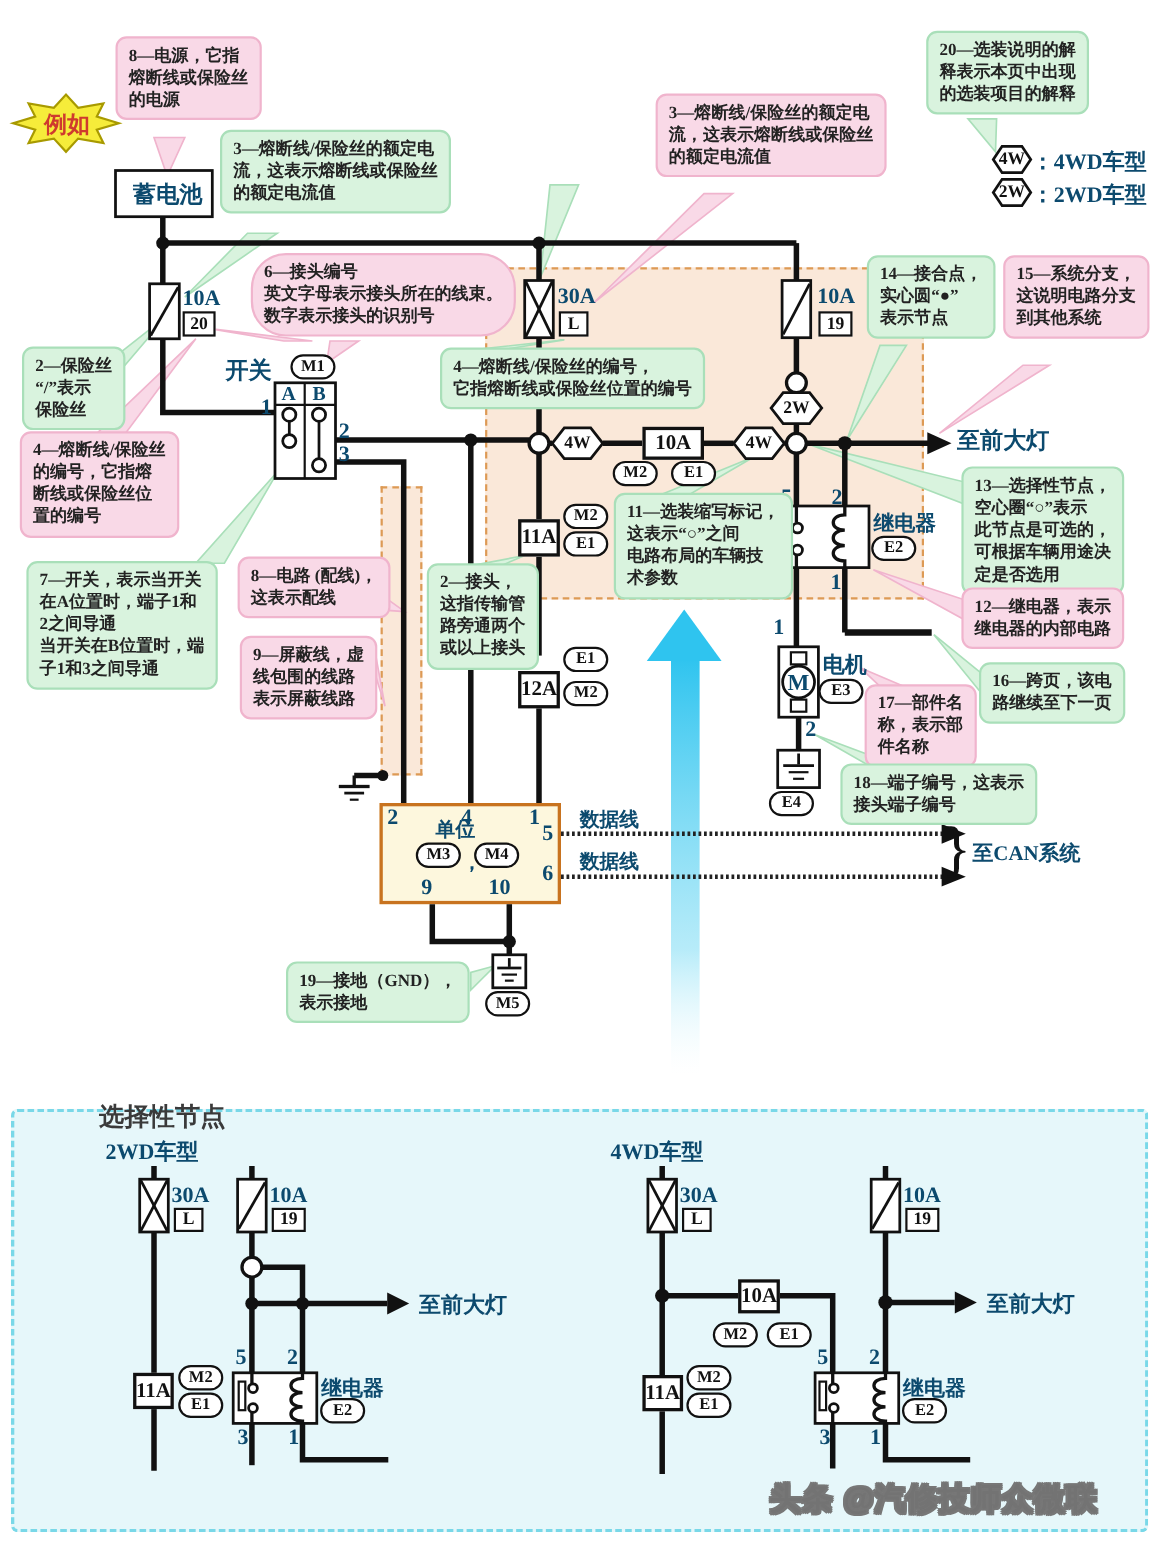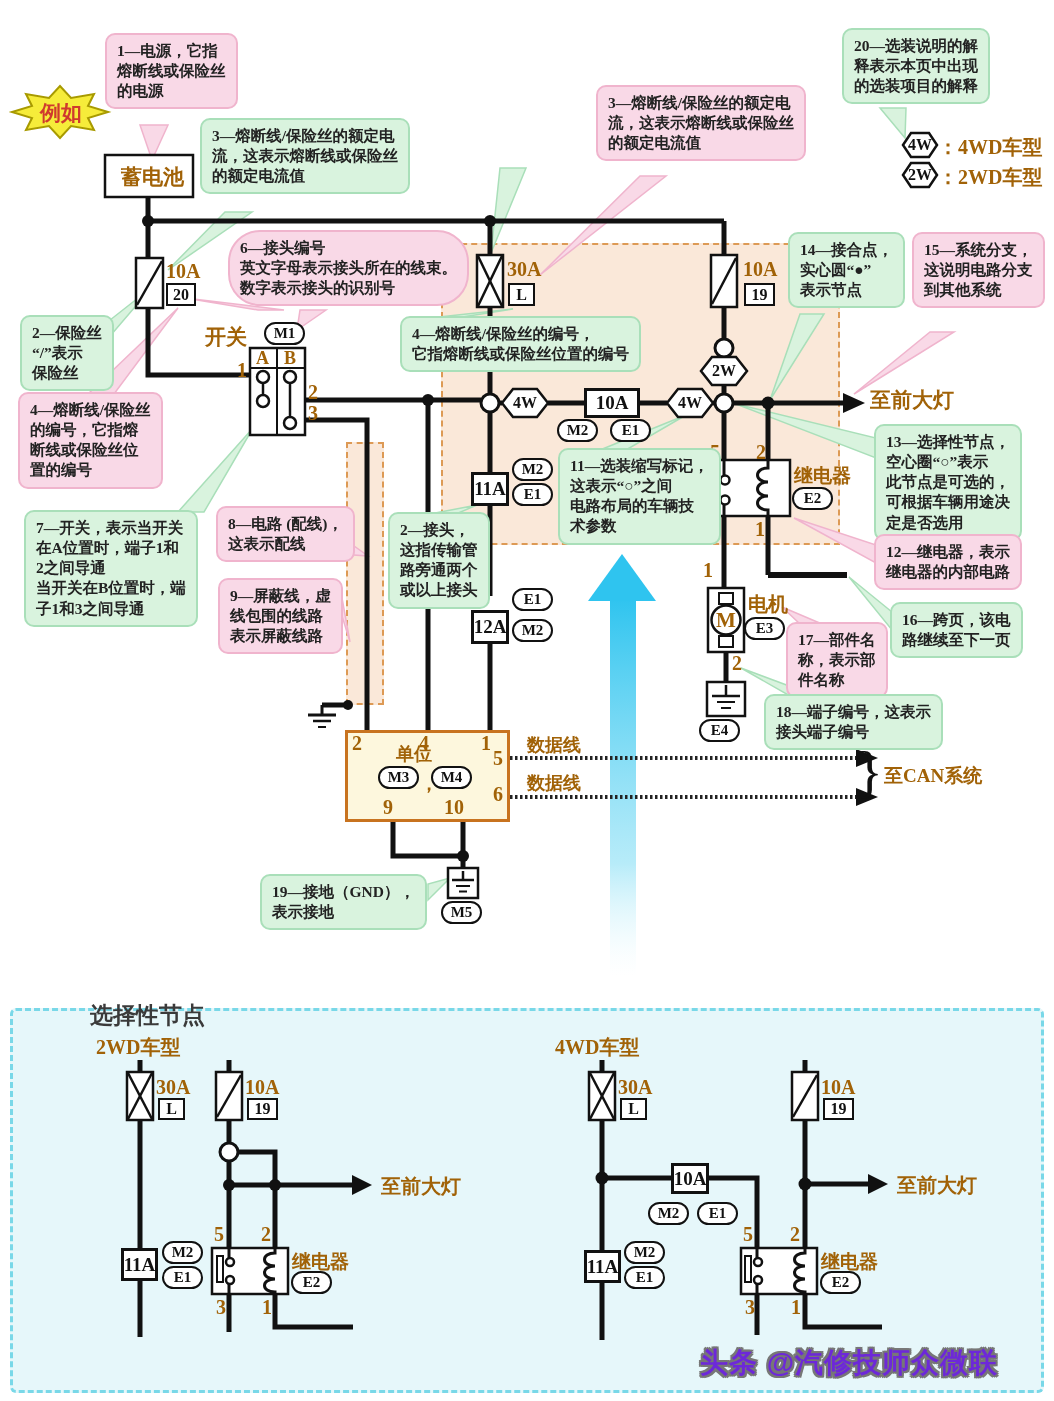--- a/index.html
+++ b/index.html
@@ -14,37 +14,37 @@
   
   .tag{position:absolute;display:flex;align-items:center;justify-content:center;
        border:2px solid #111;border-radius:999px;background:#fff;
        font:700 15px "Liberation Serif",serif;height:23px;min-width:41px;
        box-sizing:border-box;z-index:5;color:#111;}
   
   .numbox{position:absolute;display:flex;align-items:center;justify-content:center;
           border:3px solid #111;background:#fff;font:700 19px "Liberation Serif",serif;
           box-sizing:border-box;z-index:5;color:#111;}
   .numbox.small{border-width:2.5px;font-size:16px;}
-  .lbl{position:absolute;font:700 20px "Liberation Serif",serif;color:#a16207;
+  .lbl{position:absolute;font:700 20px "Liberation Serif",serif;color:#0c4a6e;
        white-space:nowrap;z-index:5;}
   .lbl.s18{font-size:18px;}
   .hextext{position:absolute;width:44px;text-align:center;
            font:700 16px "Liberation Serif",serif;color:#111;z-index:5;}
   .panel{position:absolute;left:10px;top:1008px;width:1034px;height:385px;
          background:#e6f7fa;border:3px dashed #79d8e8;border-radius:6px;
          box-sizing:border-box;z-index:0;}
   .peachbox{position:absolute;background:rgba(248,226,206,0.78);
             border:2px dashed #dd9a55;box-sizing:border-box;z-index:1;}
   .unitbox{position:absolute;left:345px;top:730px;width:165px;height:92px;
            background:#fdf7dd;border:3px solid #c8731f;box-sizing:border-box;z-index:1;}
   svg#wires{position:absolute;left:0;top:0;z-index:3;}
   .heading{position:absolute;font:700 23px "Liberation Sans","DejaVu Sans",sans-serif;
            color:#3a3a3a;z-index:5;}
   .watermark{position:absolute;font:700 28px "Liberation Sans","DejaVu Sans",sans-serif;
-             color:#6d28d9;z-index:7;letter-spacing:1px;
+             color:#737373;z-index:7;letter-spacing:1px;
              text-shadow:-2px -2px 0 #777,2px -2px 0 #777,-2px 2px 0 #777,2px 2px 0 #777,0 2px 0 #777,0 -2px 0 #777,2px 0 0 #777,-2px 0 0 #777;}
   .badge{position:absolute;left:30px;top:99px;width:62px;text-align:center;
          font:700 21px "Liberation Serif",serif;color:#cf3a2e;z-index:5;}
   .brace{position:absolute;font:400 56px "Liberation Serif",serif;color:#111;z-index:5;}
 </style>
 </head>
 <body>
 
 <div id="stage">
 
@@ -340,21 +340,21 @@
   <div class="lbl s18" style="left:527px;top:733px;">数据线</div>
   <div class="lbl s18" style="left:527px;top:771px;">数据线</div>
   <div class="brace" style="left:856px;top:740px;">}</div>
   <div class="lbl" style="left:884px;top:763px;font-size:19px;">至CAN系统</div>
 
   <div class="hextext" style="left:898px;top:136px;">4W</div>
   <div class="lbl" style="left:938px;top:134px;">：4WD车型</div>
   <div class="hextext" style="left:898px;top:166px;">2W</div>
   <div class="lbl" style="left:938px;top:164px;">：2WD车型</div>
 
-  <div class="callout pink" style="left:105px;top:33px;">1—电源，它指
+  <div class="callout pink" style="left:105px;top:33px;">8—电源，它指
 熔断线或保险丝
 的电源</div>
   <div class="callout green" style="left:200px;top:118px;">3—熔断线/保险丝的额定电
 流，这表示熔断线或保险丝
 的额定电流值</div>
   <div class="callout pink" style="left:596px;top:85px;">3—熔断线/保险丝的额定电
 流，这表示熔断线或保险丝
 的额定电流值</div>
   <div class="callout green" style="left:842px;top:28px;">20—选装说明的解
 释表示本页中出现

